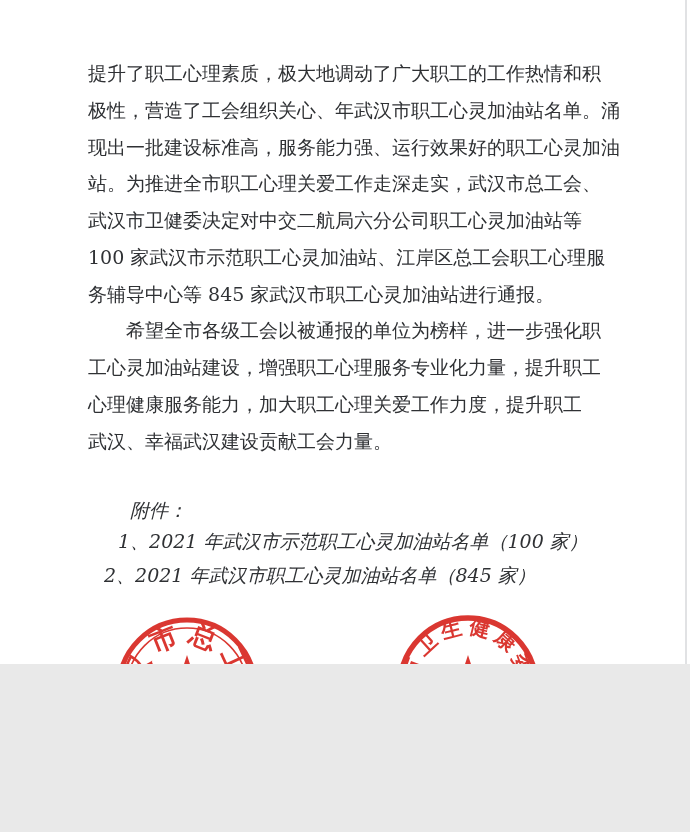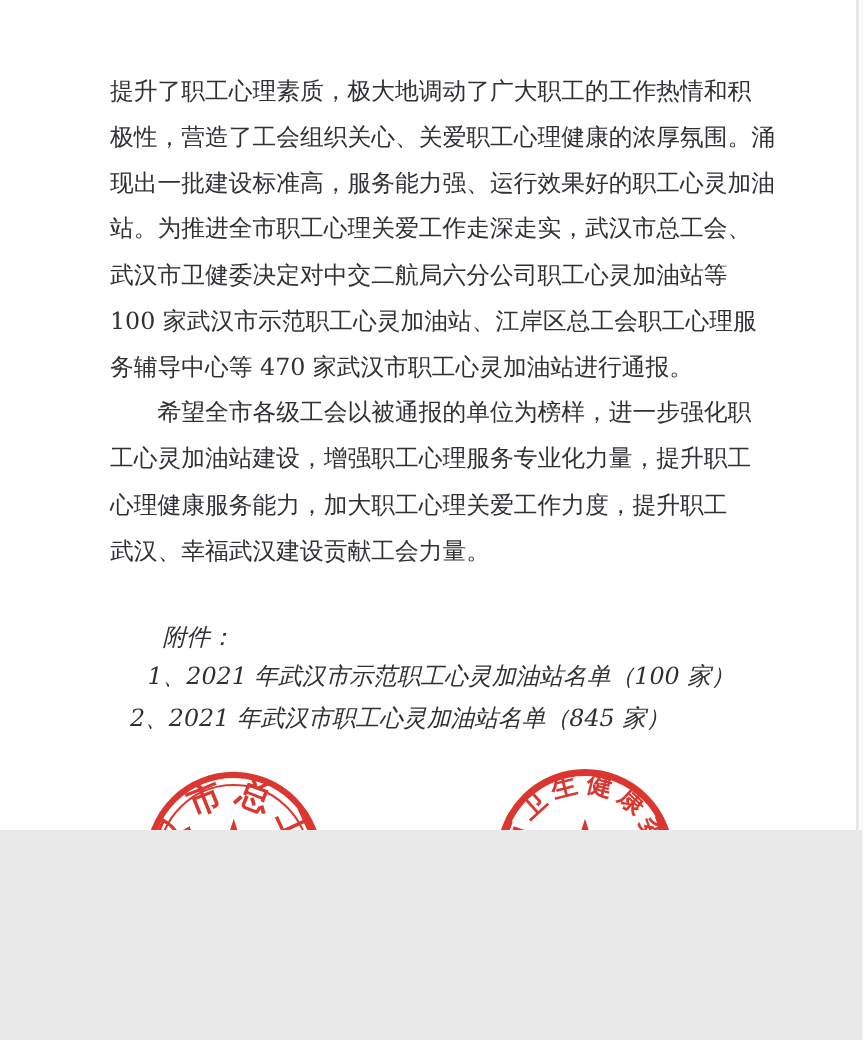--- a/index.html
+++ b/index.html
@@ -28,26 +28,26 @@
     mix-blend-mode:multiply;opacity:.92;
   }
   .seal text{font-family:"DejaVu Serif","Liberation Serif",serif;font-weight:bold;}
 </style>
 </head>
 <body>
 
 <div class="page">
 
   <div class="bl" style="top:63px">提升了职工心理素质，极大地调动了广大职工的工作热情和积</div>
-  <div class="bl" style="top:100px">极性，营造了工会组织关心、关爱职工心理健康的浓厚氛围。涌</div>
+  <div class="bl" style="top:100px">极性，营造了工会组织关心、年武汉市职工心灵加油站名单。涌</div>
   <div class="bl" style="top:173px">站。为推进全市职工心理关爱工作走深走实，武汉市总工会、</div>
   <div class="bl" style="top:137px">现出一批建设标准高，服务能力强、运行效果好的职工心灵加油</div>
   <div class="bl" style="top:210px">武汉市卫健委决定对中交二航局六分公司职工心灵加油站等</div>
   <div class="bl" style="top:247px">100 家武汉市示范职工心灵加油站、江岸区总工会职工心理服</div>
-  <div class="bl" style="top:284px">务辅导中心等 470 家武汉市职工心灵加油站进行通报。</div>
+  <div class="bl" style="top:284px">务辅导中心等 845 家武汉市职工心灵加油站进行通报。</div>
   <div class="bl" style="top:320px">　　希望全市各级工会以被通报的单位为榜样，进一步强化职</div>
   <div class="bl" style="top:357px">工心灵加油站建设，增强职工心理服务专业化力量，提升职工</div>
   <div class="bl" style="top:394px">心理健康服务能力，加大职工心理关爱工作力度，提升职工</div>
   <div class="bl" style="top:431px">武汉、幸福武汉建设贡献工会力量。</div>
 
   <div class="att" style="top:500px;left:130px">附件：</div>
   <div class="att" style="top:531px;left:118px">1、2021 年武汉市示范职工心灵加油站名单（100 家）</div>
   <div class="att" style="top:565px;left:104px">2、2021 年武汉市职工心灵加油站名单（845 家）</div>
 
   <div class="sig" style="top:677px;left:127px">武汉市总工会</div>

